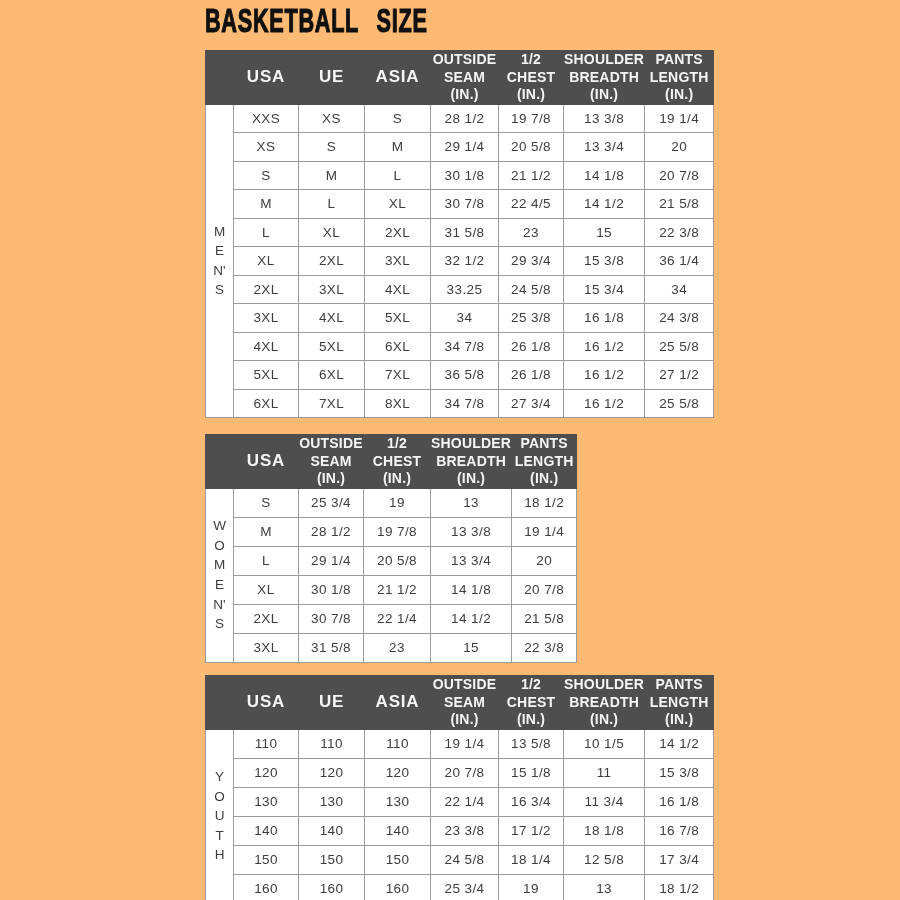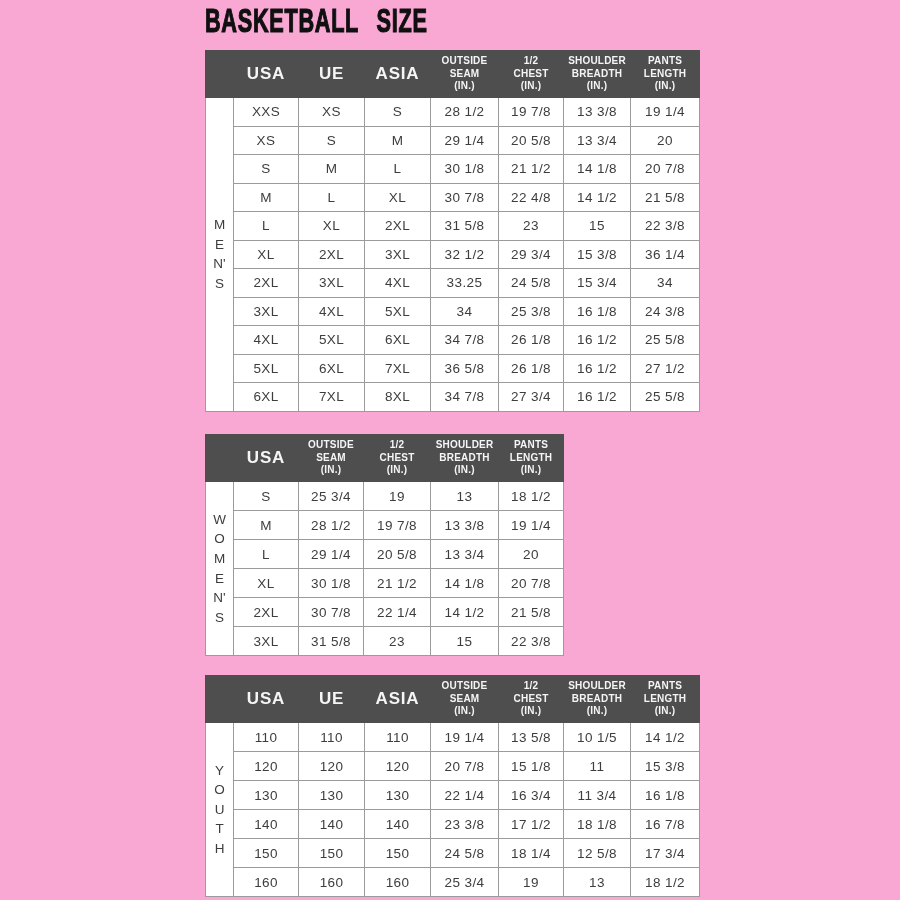--- a/index.html
+++ b/index.html
@@ -4,21 +4,21 @@
 <style>
   html, body { margin: 0; padding: 0; }
   body {
     width: 900px; height: 900px;
     background: #ffffff;
     font-family: "Liberation Sans", sans-serif;
   }
   .page {
     position: relative;
     width: 900px; height: 900px;
-    background: #f9a8d4;
+    background: #fdba74;
     overflow: hidden;
   }
   .title {
     position: absolute;
     left: 205px; top: 3px;
     font-size: 31px;
     font-weight: bold;
     color: #101010;
     letter-spacing: 1px;
     word-spacing: 16px;
@@ -45,21 +45,21 @@
     padding: 0;
     vertical-align: middle;
     text-align: center;
   }
   .size-table th.hbig {
     font-size: 17px;
     font-weight: bold;
     letter-spacing: 0.8px;
   }
   .size-table th.hsmall {
-    font-size: 10px;
+    font-size: 14px;
     font-weight: bold;
     line-height: 1.25;
     white-space: pre-line;
     letter-spacing: 0.2px;
   }
   .size-table tbody td {
     border: 1px solid #9b9b9b;
     background: #ffffff;
     text-align: center;
     vertical-align: middle;
@@ -146,21 +146,21 @@
           <td>30 1/8</td>
           <td>21 1/2</td>
           <td>14 1/8</td>
           <td>20 7/8</td>
         </tr>
         <tr>
           <td>M</td>
           <td>L</td>
           <td>XL</td>
           <td>30 7/8</td>
-          <td>22 4/8</td>
+          <td>22 4/5</td>
           <td>14 1/2</td>
           <td>21 5/8</td>
         </tr>
         <tr>
           <td>L</td>
           <td>XL</td>
           <td>2XL</td>
           <td>31 5/8</td>
           <td>23</td>
           <td>15</td>

